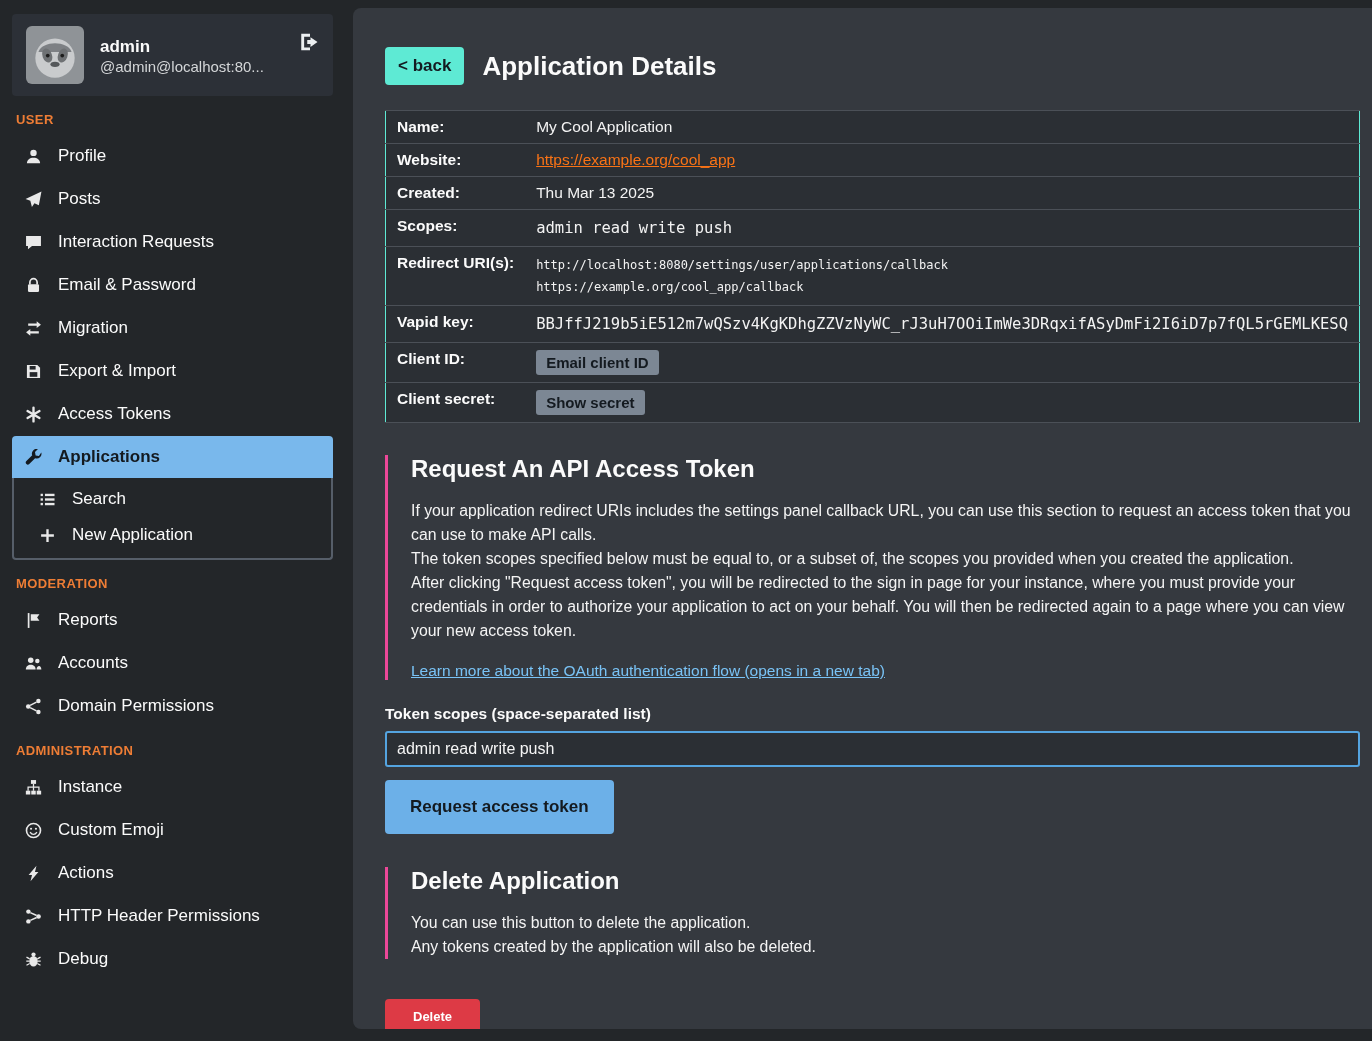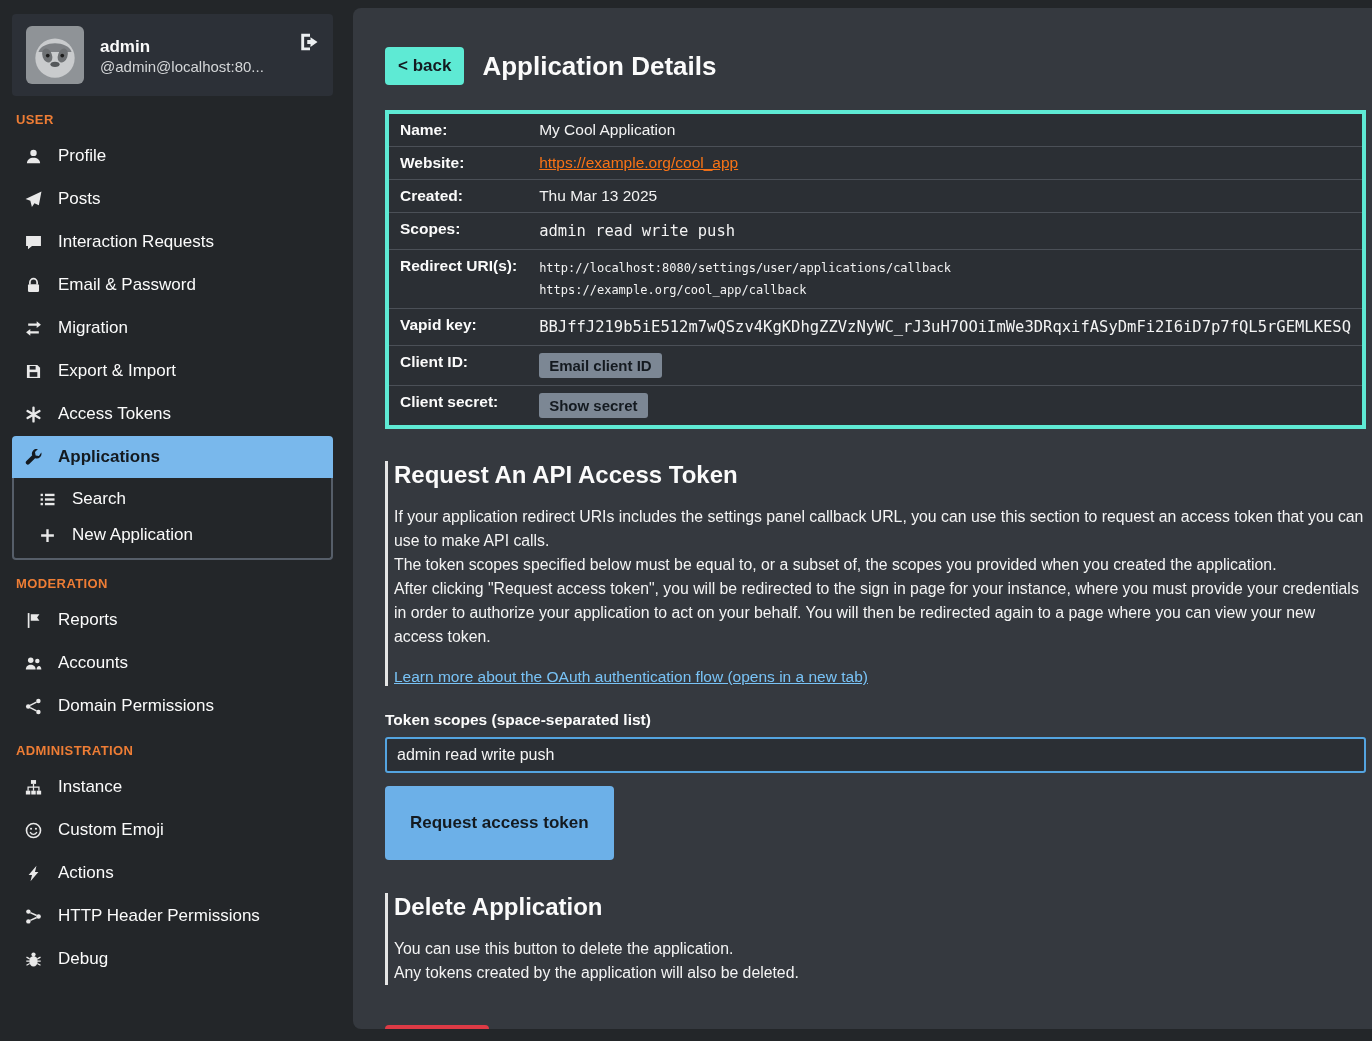--- a/index.html
+++ b/index.html
@@ -48,50 +48,50 @@
   .page-header { display:flex; align-items:center; gap:18px; margin-bottom:25px; }
   .back-btn {
     background:#5eead4; color:#141a20; font-weight:bold; font-size:17px;
     padding:9px 13px; border:none; border-radius:4px; cursor:pointer;
     font-family:"Liberation Sans", sans-serif;
   }
   .page-title { font-size:26px; font-weight:bold; margin:0; }
   
   .details-table {
     width:100%; border-collapse:collapse; background:#2b2f34;
-    border:4px solid #5eead4; margin-bottom:32px;
+    border:1px solid #5eead4; margin-bottom:32px;
   }
   .details-table td { border-top:1px solid #4b5057; border-bottom:1px solid #4b5057; padding:7px 11px; vertical-align:top; }
   td.dlabel { font-weight:bold; width:192px; font-size:15.5px; white-space:nowrap; }
   td.dval { font-size:15.5px; color:#f3f3f3; }
   .mono { font-family:"DejaVu Sans Mono", monospace; font-size:12px; line-height:22px; }
   a.val-link { color:#f97316; }
   .mini-btn {
     background:#7c8794; color:#141a20; font-weight:bold; font-size:15px;
     padding:4px 10px; border:none; border-radius:3px; cursor:pointer;
     font-family:"Liberation Sans", sans-serif;
   }
   
-  .accent-section { border-left:3px solid #e5e5e5; padding-left:6px; margin-bottom:25px; }
+  .accent-section { border-left:3px solid #ec4899; padding-left:23px; margin-bottom:25px; }
   .accent-section h2 { font-size:24px; margin:0 0 16px 0; font-weight:bold; }
   .accent-section p { margin:0; font-size:15.8px; line-height:24px; color:#f4f4f4; }
   .oauth-link { display:inline-block; margin-top:19px; color:#79c3f6; font-size:15.5px; }
   .field-label { font-weight:bold; font-size:15.5px; margin-bottom:8px; }
   .scopes-input {
     width:100%; background:#2b2f34; border:2px solid #54a4e0; border-radius:3px;
     color:#f5f5f5; font-size:16px; padding:7px 10px; height:36px;
     font-family:"Liberation Sans", sans-serif;
   }
   .request-btn {
     margin-top:13px; background:#6cb0e8; color:#141a20; font-weight:bold; font-size:17px;
-    padding:27px 25px; border:none; border-radius:4px; cursor:pointer;
+    padding:17px 25px; border:none; border-radius:4px; cursor:pointer;
     font-family:"Liberation Sans", sans-serif;
   }
   .delete-btn {
-    background:#dd3a45; color:#ffffff; font-weight:bold; font-size:16px;
+    background:#dd3a45; color:#ffffff; font-weight:bold; font-size:13px;
     padding:10px 28px; border:none; border-radius:4px; margin-top:15px; cursor:pointer;
     font-family:"Liberation Sans", sans-serif;
   }
   .gap-lg { height:33px; }
   svg { display:block; }
 </style>
 </head>
 <body>
 
 <nav class="sidebar">

